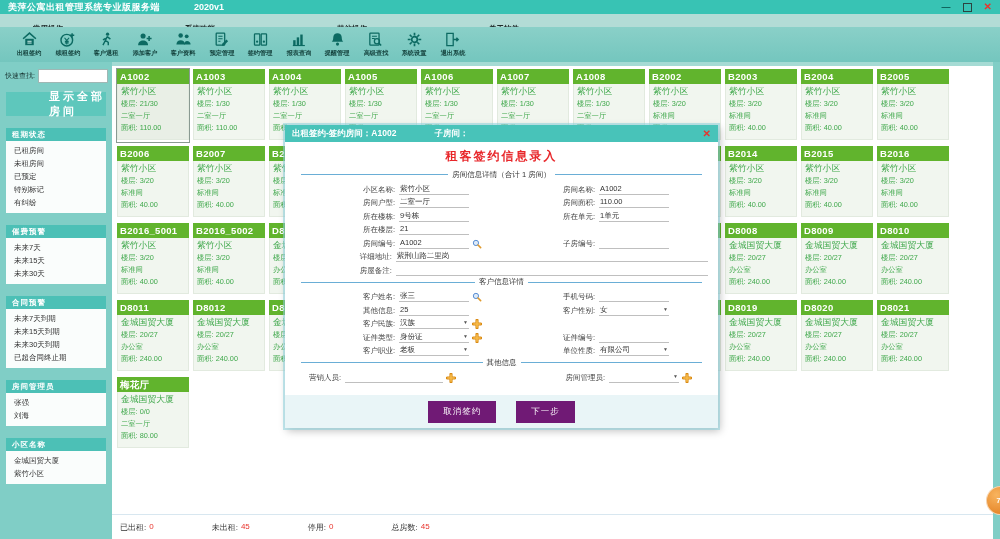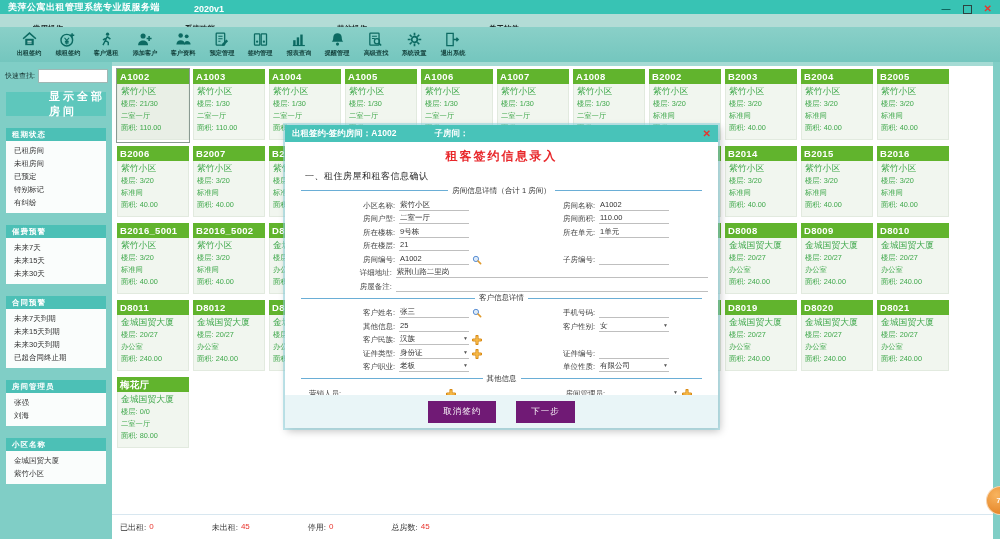--- a/index.html
+++ b/index.html
@@ -1,19 +1,19 @@
 <!DOCTYPE html>
 <html><head>
 <meta charset="utf-8">
 <style>
   html,body{margin:0;padding:0;background:#888;}
   .app{position:relative;width:1000px;height:539px;overflow:hidden;background:#fff;
        font-family:"Liberation Sans",sans-serif;-webkit-font-smoothing:antialiased;}
   
-  .titlebar{position:absolute;left:0;top:0;right:0;height:14px;background:#38c3b4;display:flex;align-items:flex-end;z-index:5;}
+  .titlebar{position:absolute;left:0;top:0;right:0;height:14px;background:#38c3b4;display:flex;align-items:center;z-index:5;}
   .wtitle{color:#fff;font-weight:bold;font-size:9px;margin-left:8px;letter-spacing:.5px;white-space:nowrap;}
   .wver{color:#fff;font-weight:bold;font-size:9px;margin-left:34px;}
   .wctrls{margin-left:auto;display:flex;align-items:center;gap:12px;margin-right:8px;}
   .wc{display:flex;align-items:center;justify-content:center;font-size:9px;font-weight:bold;color:#0d5f58;cursor:pointer;line-height:1;}
   .wc.min::before{content:"—";}
   .wc.max{width:7px;height:7px;border:1.5px solid #2c4340;}
   .wc.cls{color:#e8352e;font-size:10px;}
   .wc.cls::before{content:"✕";}
   
   .menubar{position:absolute;top:14px;left:0;right:0;height:30px;background:#b3dcd6;display:flex;align-items:center;padding-left:33px;z-index:5;}
@@ -710,21 +710,20 @@
     </div>
 
   <div class="dialog">
     <div class="dtitle">
       <span>出租签约-签约房间：A1002</span>
       <span class="dsub">子房间：</span>
       <span class="dclose"></span>
     </div>
     <div class="dbody">
       <div class="dheading">租客签约信息录入</div>
-      <div class="dsection">一、租住房屋和租客信息确认</div>
       <div id="dgroups">
           <div class="ddiv">
             <span class="dline"></span>
             <span class="dgtitle">房间信息详情（合计 1 房间）</span>
             <span class="dline"></span>
           </div>
           <div class="drow">
             <span class="lbl1">小区名称:</span>
             <div class="fld f1">紫竹小区</div>
             <span class="sfx"></span>

